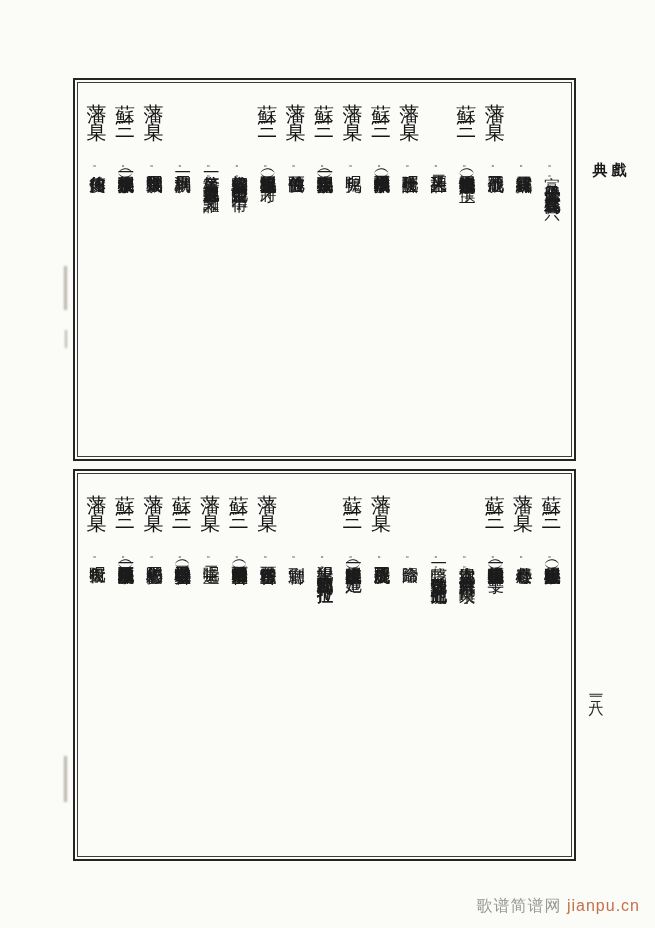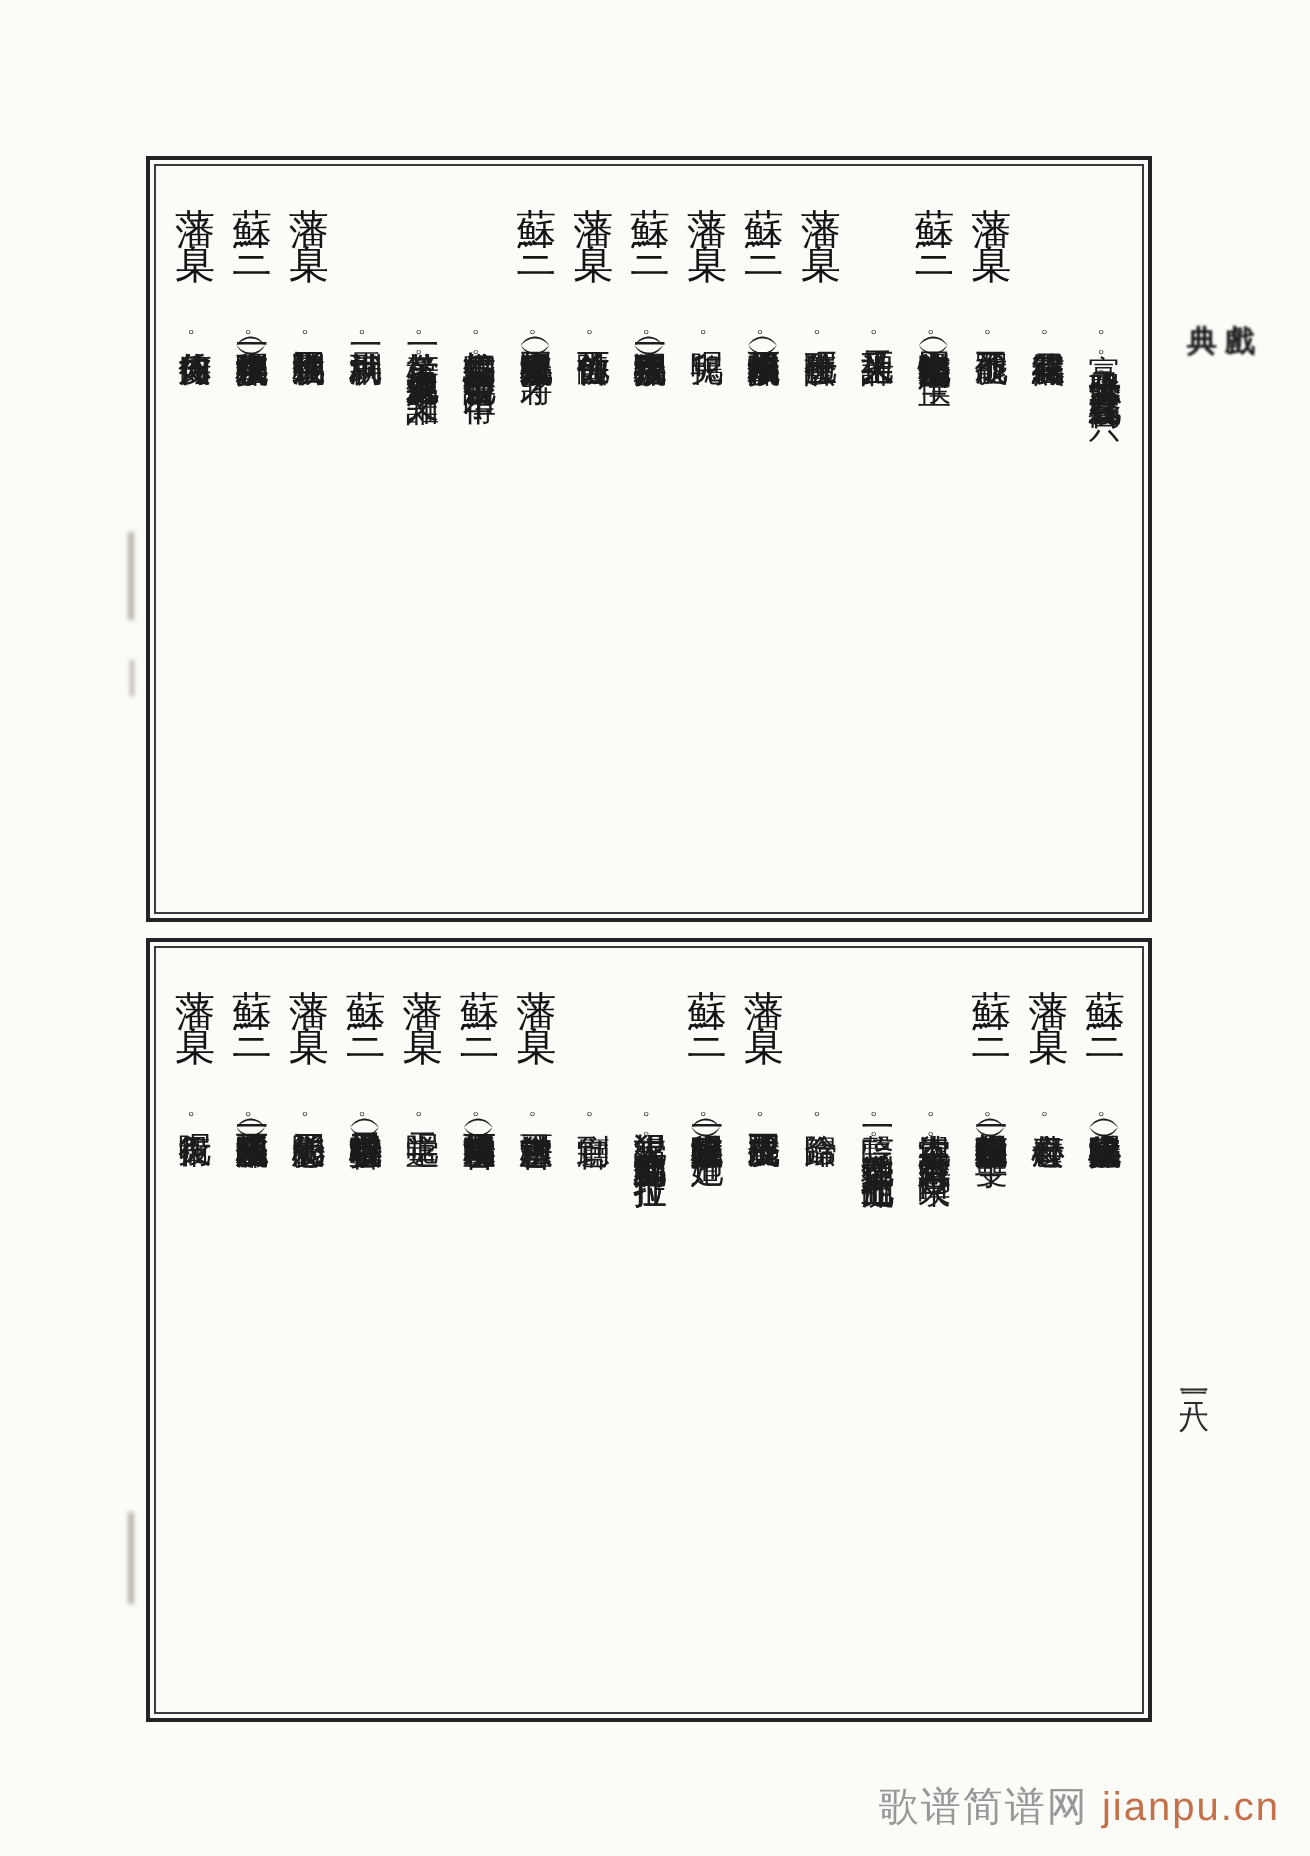--- a/index.html
+++ b/index.html
@@ -38,21 +38,21 @@
     color:#1a1a1a;filter:blur(0.4px);
   }
   .page-number{
     position:absolute;left:586px;top:684px;
     font-size:15px;letter-spacing:3px;color:#2a2a2a;
   }
   
   .watermark{
     position:absolute;right:15px;bottom:11px;
     font-family:"Liberation Sans","DejaVu Sans",sans-serif;
-    font-size:20px;letter-spacing:1px;
+    font-size:16px;letter-spacing:1px;
   }
   .wm-name{color:#989898;}
   .wm-domain{color:#c4714a;}
   
   .artifact{position:absolute;background:#b8b4ac;filter:blur(1px);}
   .a1{left:64px;top:266px;width:3px;height:44px;}
   .a2{left:65px;top:330px;width:2px;height:18px;}
   .a3{left:64px;top:756px;width:3px;height:46px;}
 </style>
 </head>

